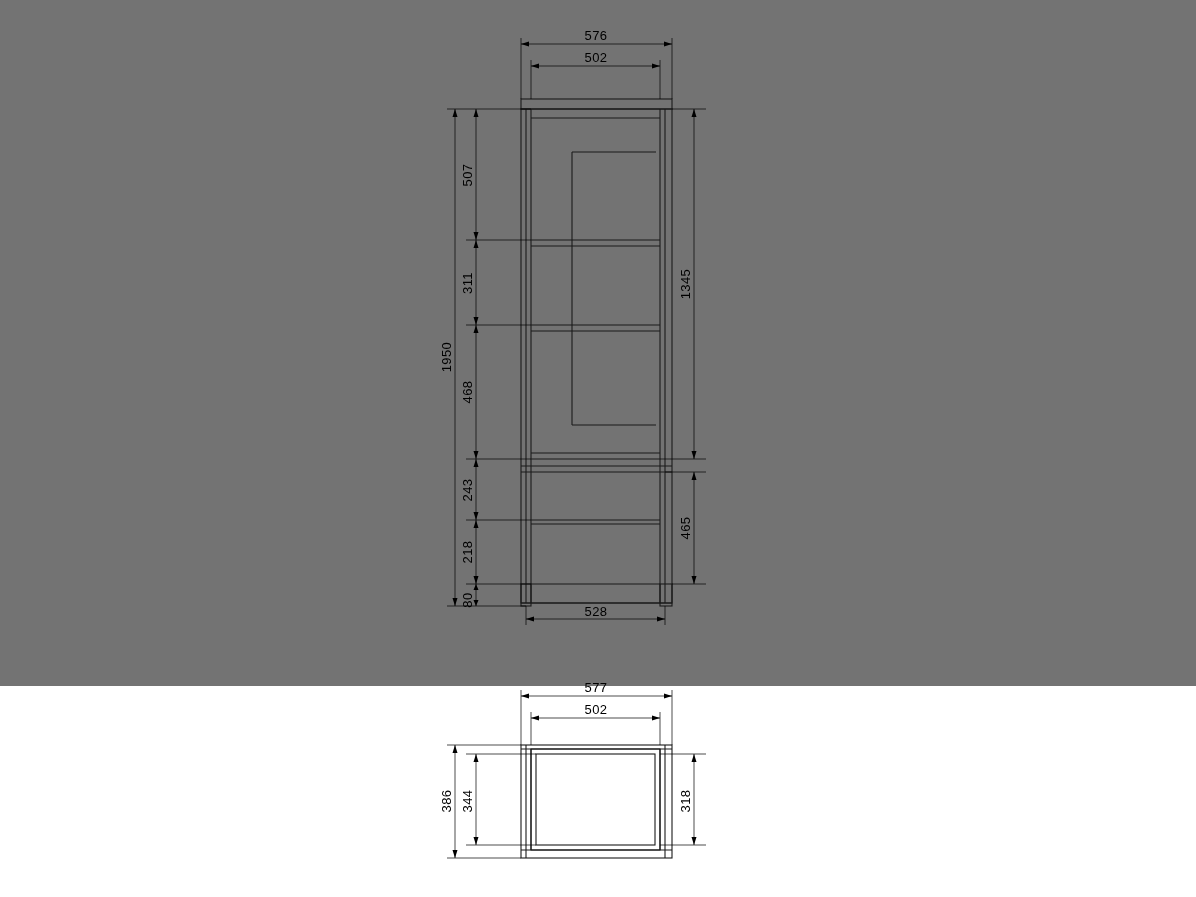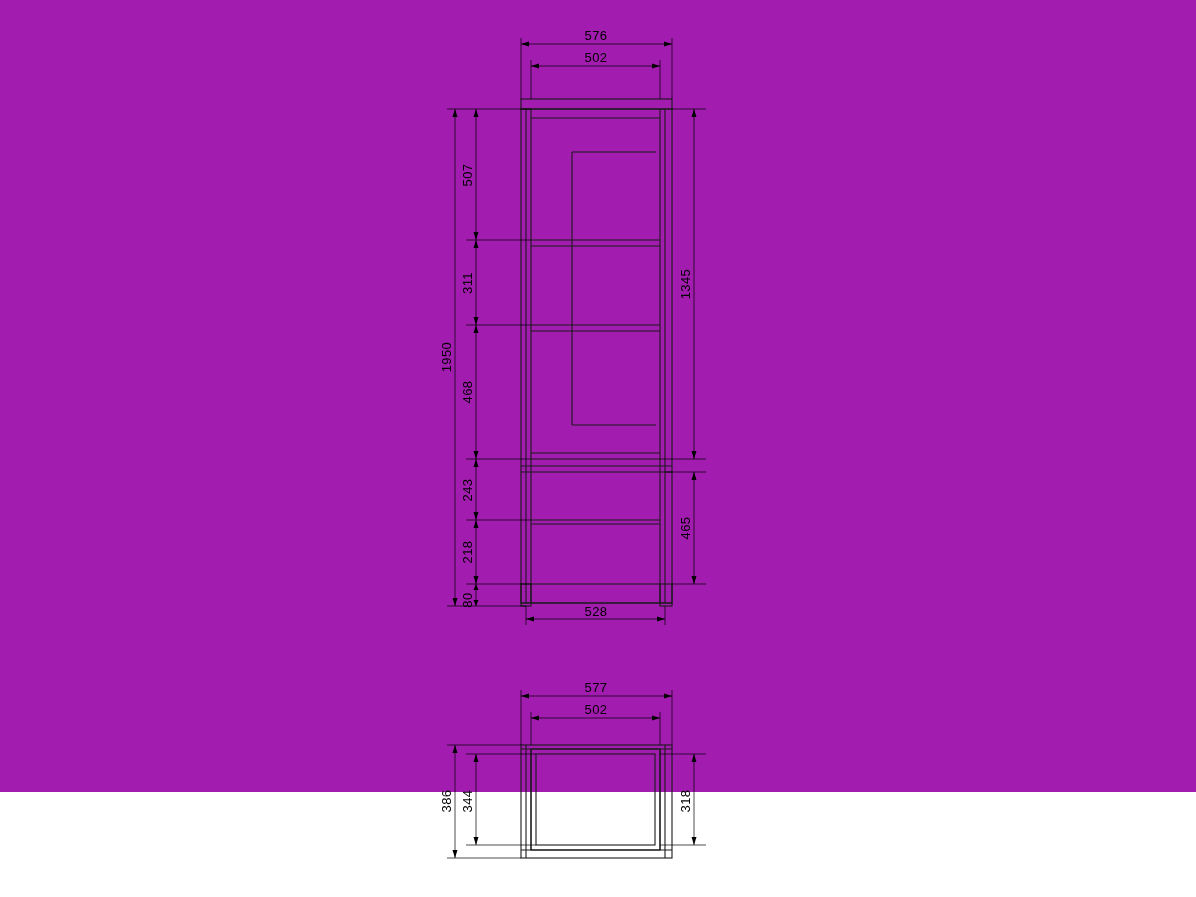--- a/index.html
+++ b/index.html
@@ -9,22 +9,22 @@
   }
   body {
     width: 1196px;
     height: 897px;
     font-family: "Liberation Sans", sans-serif;
     overflow: hidden;
   }
   #drawing-root {
     position: relative;
     width: 1196px;
-    height: 792px;
-    background: #a21caf;
+    height: 686px;
+    background: #737373;
   }
   svg#tech-drawing {
     position: absolute;
     top: 0;
     left: 0;
     width: 1196px;
     height: 897px;
   }
   .dim-text {
     font-family: "Liberation Sans", sans-serif;

